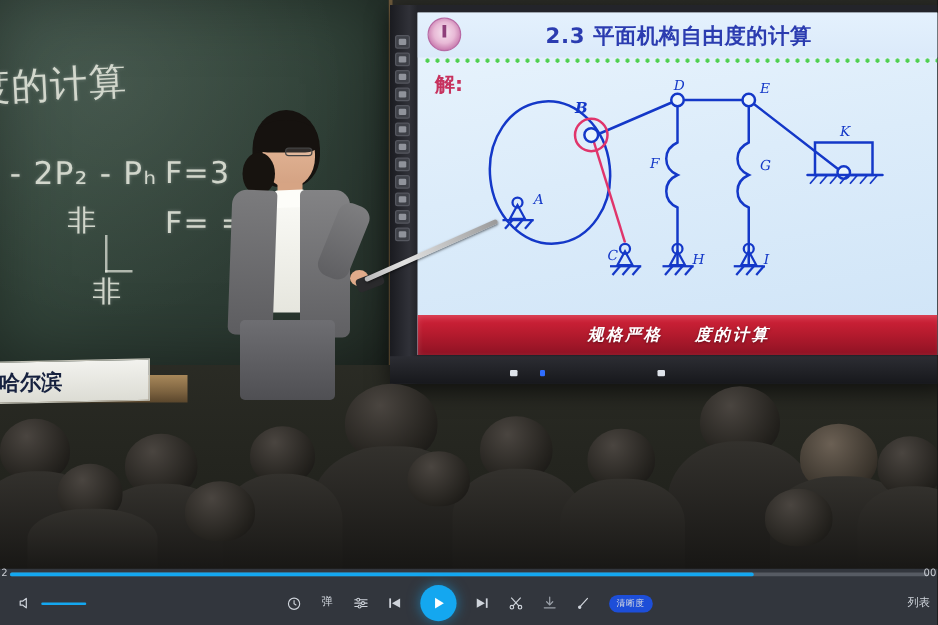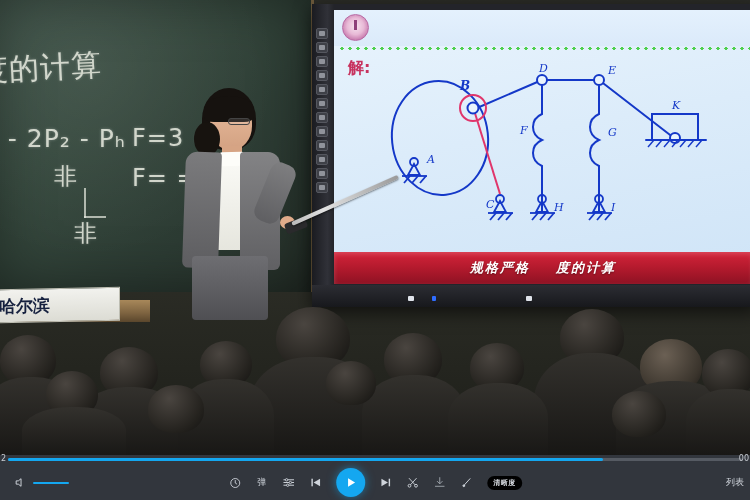--- a/index.html
+++ b/index.html
@@ -253,22 +253,22 @@
     color:#cfd4db; font-size:11px; line-height:1;
     display:flex; align-items:center; justify-content:center;
     min-width:13px; height:16px; cursor:pointer;
   }
   .play-btn {
     width:29px; height:29px; border-radius:50%;
     background:#14a7f0; display:flex; align-items:center; justify-content:center;
     box-shadow:0 0 10px rgba(20,167,240,.55); cursor:pointer;
   }
   .quality-chip {
-    background:#000000; color:#d6dae0; font-size:7px;
-    padding:2px 6px; border-radius:7px; letter-spacing:.5px;font-weight:bold;
+    background:#1d4ed8; color:#d6dae0; font-size:7px;
+    padding:2px 6px; border-radius:7px; letter-spacing:.5px;
   }
   .right-group { position:absolute; right:6px; display:flex; align-items:center; gap:8px; }
   .list-btn { color:#cfd4db; font-size:9px; cursor:pointer; }
 </style>
 </head>
 <body>
 
 <div id="root">
 
   <div class="video-frame">
@@ -333,20 +333,21 @@
       </div>
       <div class="sb-bezel-bottom">
         <div class="sb-led" style="left:96px;background:#dfe3ea;"></div>
         <div class="sb-led" style="left:120px;background:#2f6dff;width:4px;"></div>
         <div class="sb-led" style="left:214px;background:#dfe3ea;"></div>
       </div>
 
       <div class="slide">
         <div class="slide-header">
           <div class="slide-logo"></div>
+          <div class="slide-title">2.3 平面机构自由度的计算</div>
         </div>
         <div class="dots-row"></div>
 
         <div class="slide-body">
           <div class="jie">解:</div>
 
           <svg width="418" height="206" viewBox="0 0 418 206" style="position:absolute;left:0;top:0;">
             <g stroke="#1438c8" stroke-width="2" fill="none" stroke-linecap="round">
 
               <ellipse cx="106" cy="92" rx="48" ry="57" transform="rotate(-6 106 92)"></ellipse>

